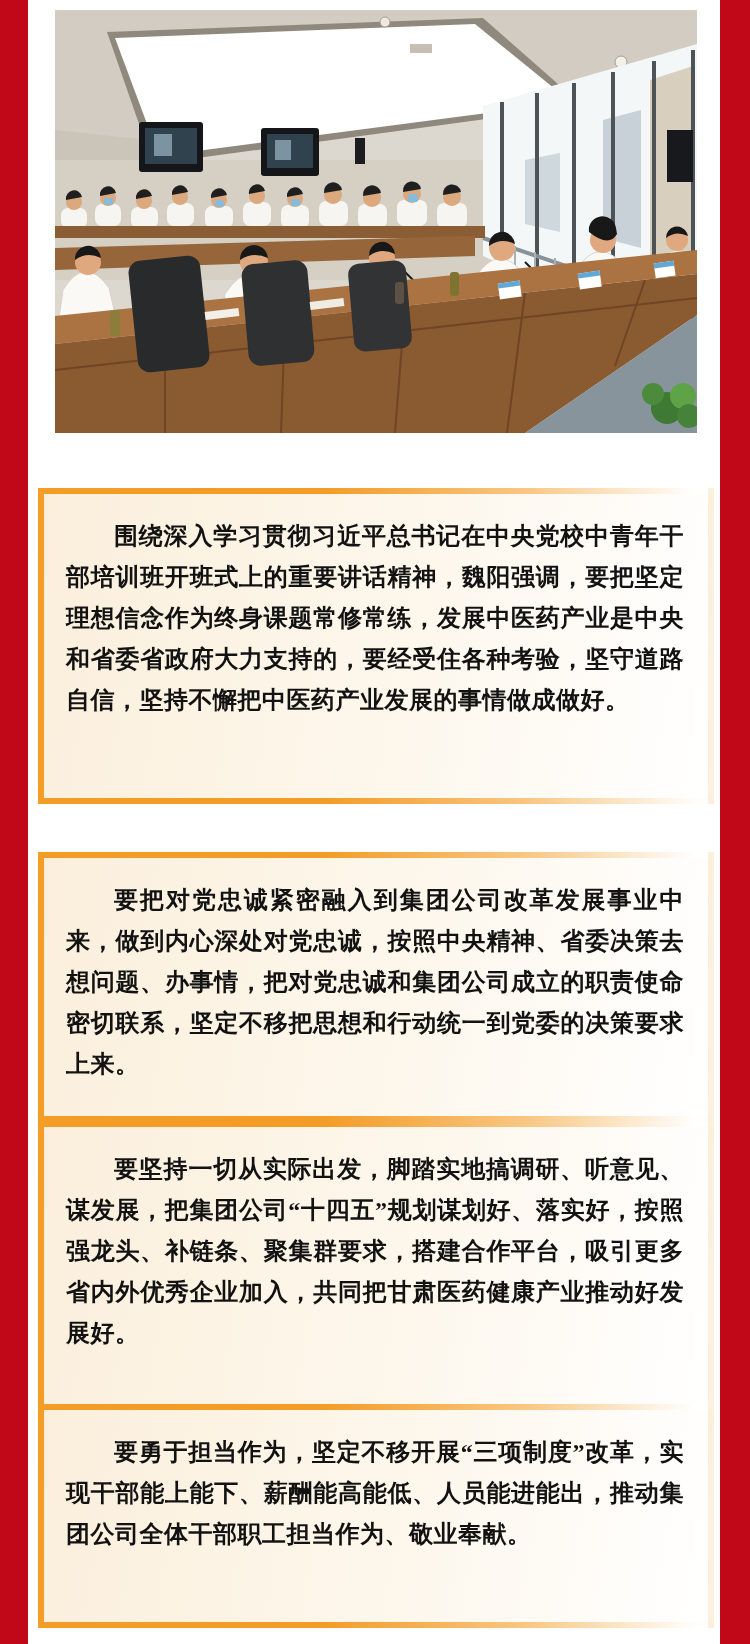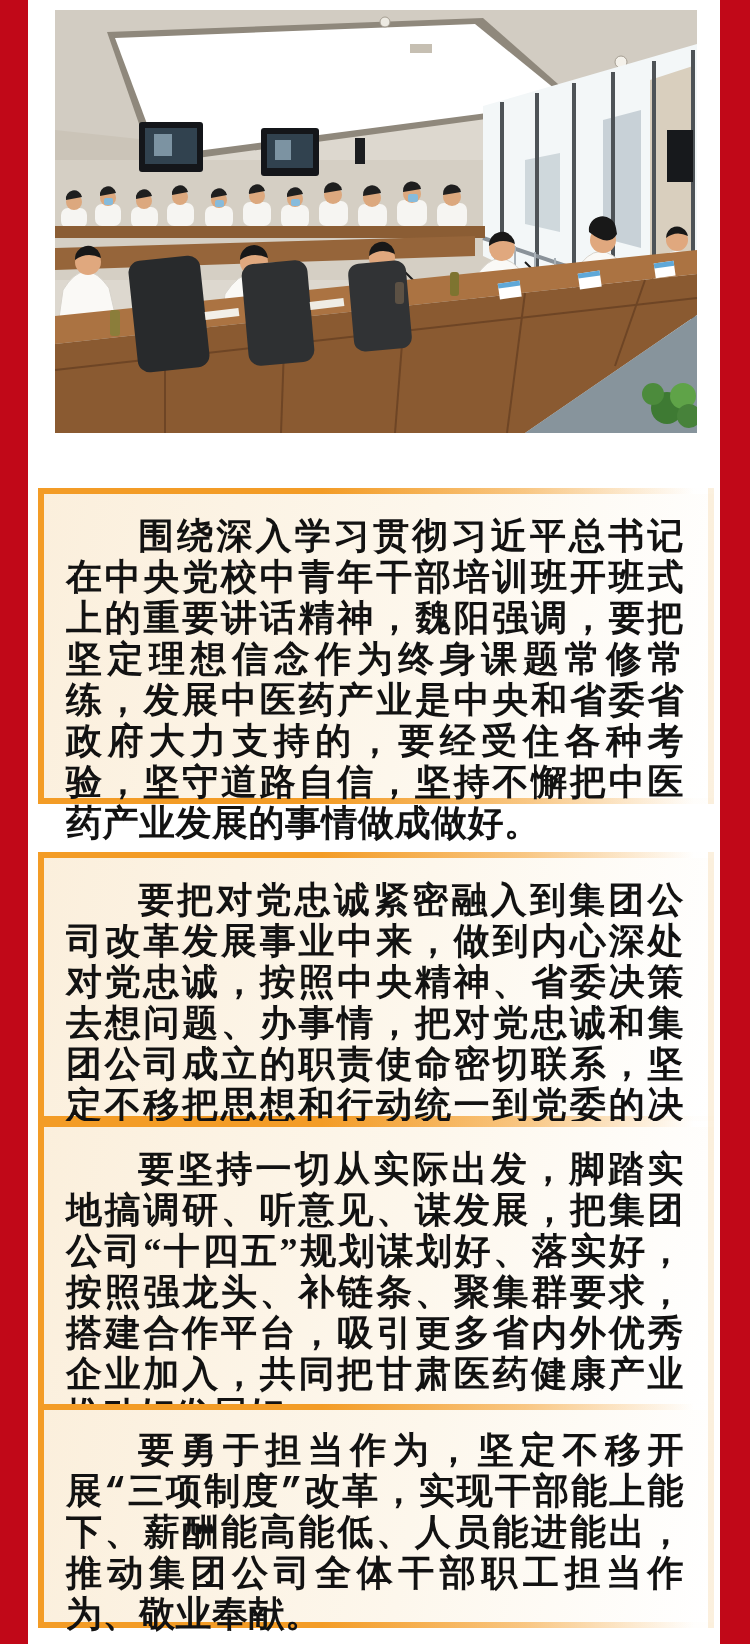--- a/index.html
+++ b/index.html
@@ -23,28 +23,28 @@
     overflow:hidden;background:#e8e6e1;
   }
   .photo-frame svg{display:block;}
 
   .quote-block{
     position:absolute;left:38px;width:676px;box-sizing:border-box;
     border:6px solid var(--orange);
     border-image:linear-gradient(90deg,var(--orange) 0%,var(--orange) 42%,rgba(244,156,38,0.55) 72%,rgba(244,156,38,0) 97%) 6;
     background:linear-gradient(100deg,var(--cream) 0%,#FDF7EC 55%,#ffffff 100%);
     padding:22px 24px 0 22px;
-    font-size:36px;line-height:41px;font-weight:bold;color:var(--text);
+    font-size:24px;line-height:41px;font-weight:bold;color:var(--text);
     text-align:justify;letter-spacing:0.5px;
   }
   .quote-block p{margin:0;text-indent:2em;}
   .qb1{top:488px;height:316px;}
   .qb2{top:823px;height:270px;margin-top:29px;}
   .qb3{top:1121px;height:306px;}
-  .qb4{top:1404px;height:224px;font-family:Liberation Mono, monospace;}
+  .qb4{top:1404px;height:224px;}
 </style>
 </head>
 <body>
 
 <div class="stripe stripe-left"></div>
 <div class="stripe stripe-right"></div>
 
 <div class="photo-frame" role="img" aria-label="会议现场照片：干部职工身着白衬衫在会议室长条木桌前集中听课记录，右侧为落地窗，天花板有大型灯板，墙上挂有电视屏幕">
   <svg width="642" height="423" viewBox="0 0 642 423" xmlns="http://www.w3.org/2000/svg">
 

